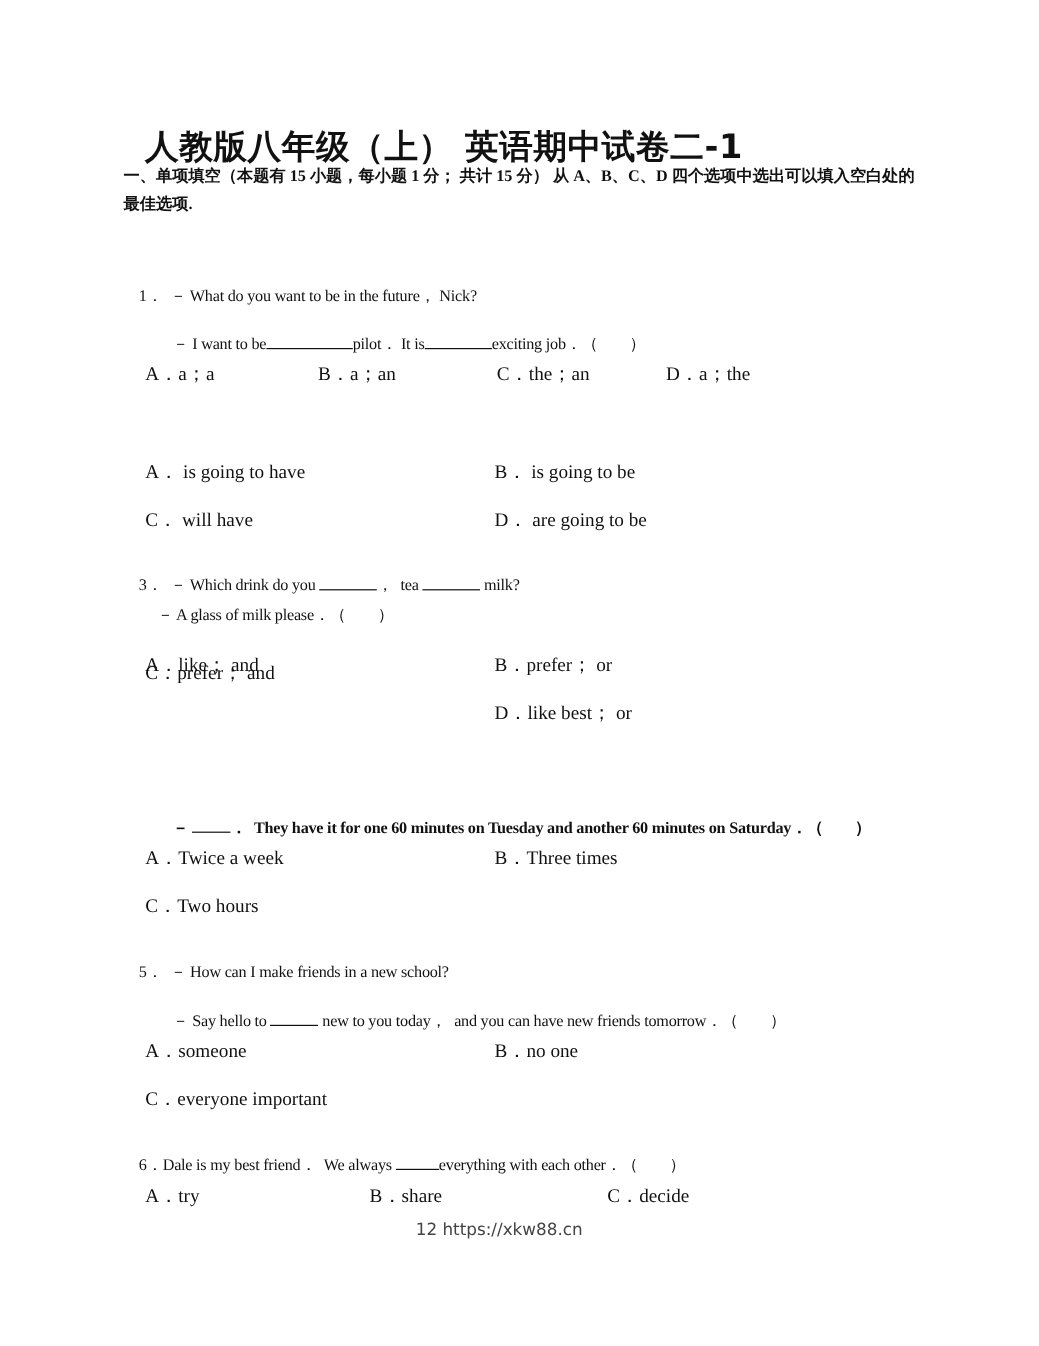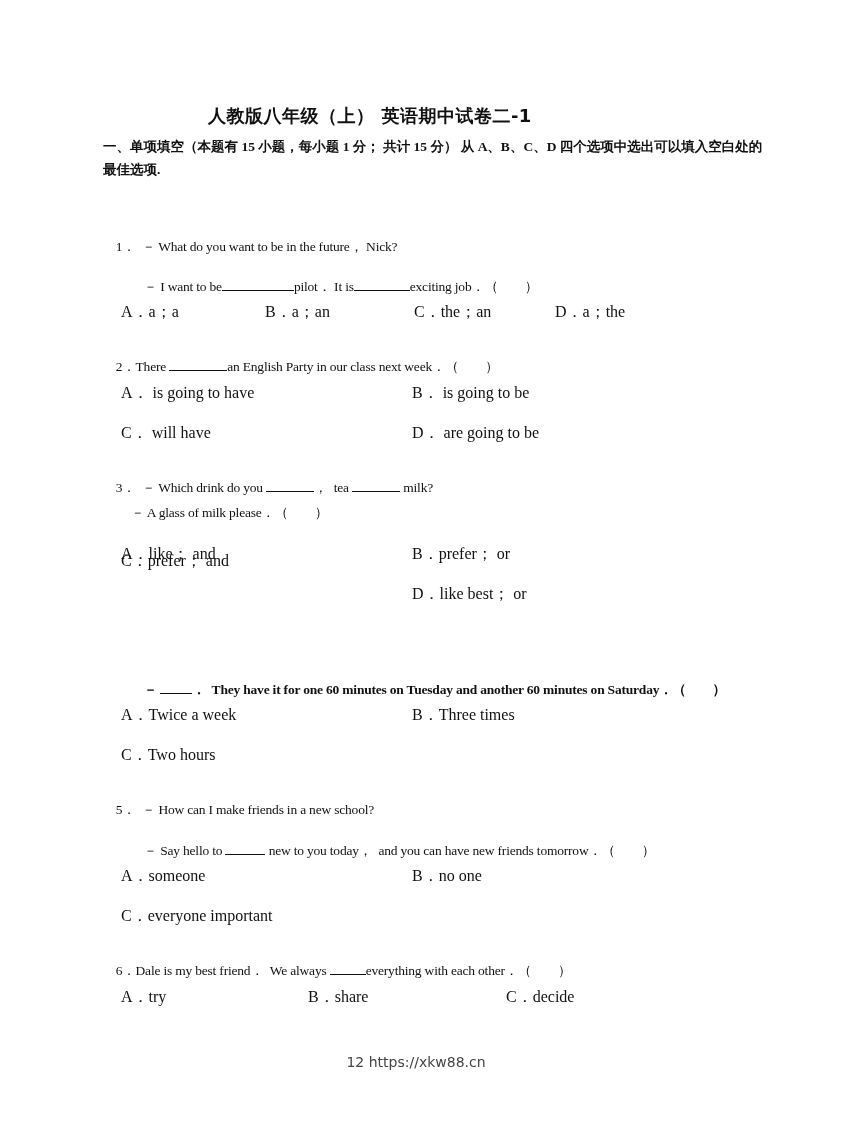--- a/index.html
+++ b/index.html
@@ -1,33 +1,33 @@
 <!DOCTYPE html>
 <html><head>
   <meta charset="utf-8">
   <style>
     html, body { margin: 0; padding: 0; background: #ffffff; }
     body { width: 866px; height: 1122px; position: relative; overflow: hidden; color: #111; }
     .page { position: absolute; left: 0; top: 0; width: 866px; height: 1122px; }
     .title {
       position: absolute; left: 0; width: 740px; top: 104px; text-align: center;
-      font-family: "DejaVu Sans", sans-serif; font-weight: bold; font-size: 18px; letter-spacing: 0.5px;
+      font-family: "DejaVu Sans", sans-serif; font-weight: bold; font-size: 28px; letter-spacing: 0.5px;
     }
     .section-head {
       position: absolute; left: 103px; top: 135px; width: 670px;
       font-family: "Liberation Serif", serif; font-weight: bold; font-size: 13.5px; line-height: 23px;
     }
     .line {
       position: absolute; font-family: "Liberation Serif", serif; font-size: 13.5px; white-space: pre;
       letter-spacing: -0.2px;
     }
     .blank { display: inline-block; border-bottom: 1.5px solid #111; height: 12px; vertical-align: baseline; }
     .opt { position: absolute; font-family: "Liberation Serif", serif; font-size: 16px; white-space: pre; }
     .footer {
-      position: absolute; left: 0; width: 832px; top: 1054px; text-align: center;
+      position: absolute; left: 0; width: 832px; top: 1017px; text-align: center;
       font-family: "DejaVu Sans", sans-serif; font-size: 14px; color: #444;
     }
   </style>
 </head>
 <body>
 
 <div class="page">
 
   <div class="title">人教版八年级（上） 英语期中试卷二-1</div>
 
@@ -37,23 +37,20 @@
     <span>1．</span>&nbsp;&nbsp;<span>－ What do you want to be in the future， Nick?</span>
   </div>
   <div class="line" style="left:131px; top:262px;">
     <span>－ I want to be</span><span class="blank" style="width:72px;"></span><span>pilot． It is</span><span class="blank" style="width:56px;"></span><span>exciting job．（　　）</span>
   </div>
   <div class="opt" style="left:121px; top:302px;">A．a；a</div>
   <div class="opt" style="left:265px; top:302px;">B．a；an</div>
   <div class="opt" style="left:414px; top:302px;">C．the；an</div>
   <div class="opt" style="left:555px; top:302px;">D．a；the</div>
 
-  <div class="line" style="left:103px; top:342px;">
-    <span>2．</span><span>There </span><span class="blank" style="width:58px;"></span><span>an English Party in our class next week．（　　）</span>
-  </div>
   <div class="opt" style="left:121px; top:383px;">A． is going to have</div>
   <div class="opt" style="left:412px; top:383px;">B． is going to be</div>
   <div class="opt" style="left:121px; top:423px;">C． will have</div>
   <div class="opt" style="left:412px; top:423px;">D． are going to be</div>
 
   <div class="line" style="left:103px; top:463px;">
     <span>3．</span>&nbsp;&nbsp;<span>－ Which drink do you </span><span class="blank" style="width:48px;"></span><span>，  tea </span><span class="blank" style="width:48px;"></span><span> milk?</span>
   </div>
   <div class="line" style="left:131px; top:504px;">－ A glass of milk please．（　　）</div>
   <div class="opt" style="left:121px; top:544px;">A．like； and</div>

